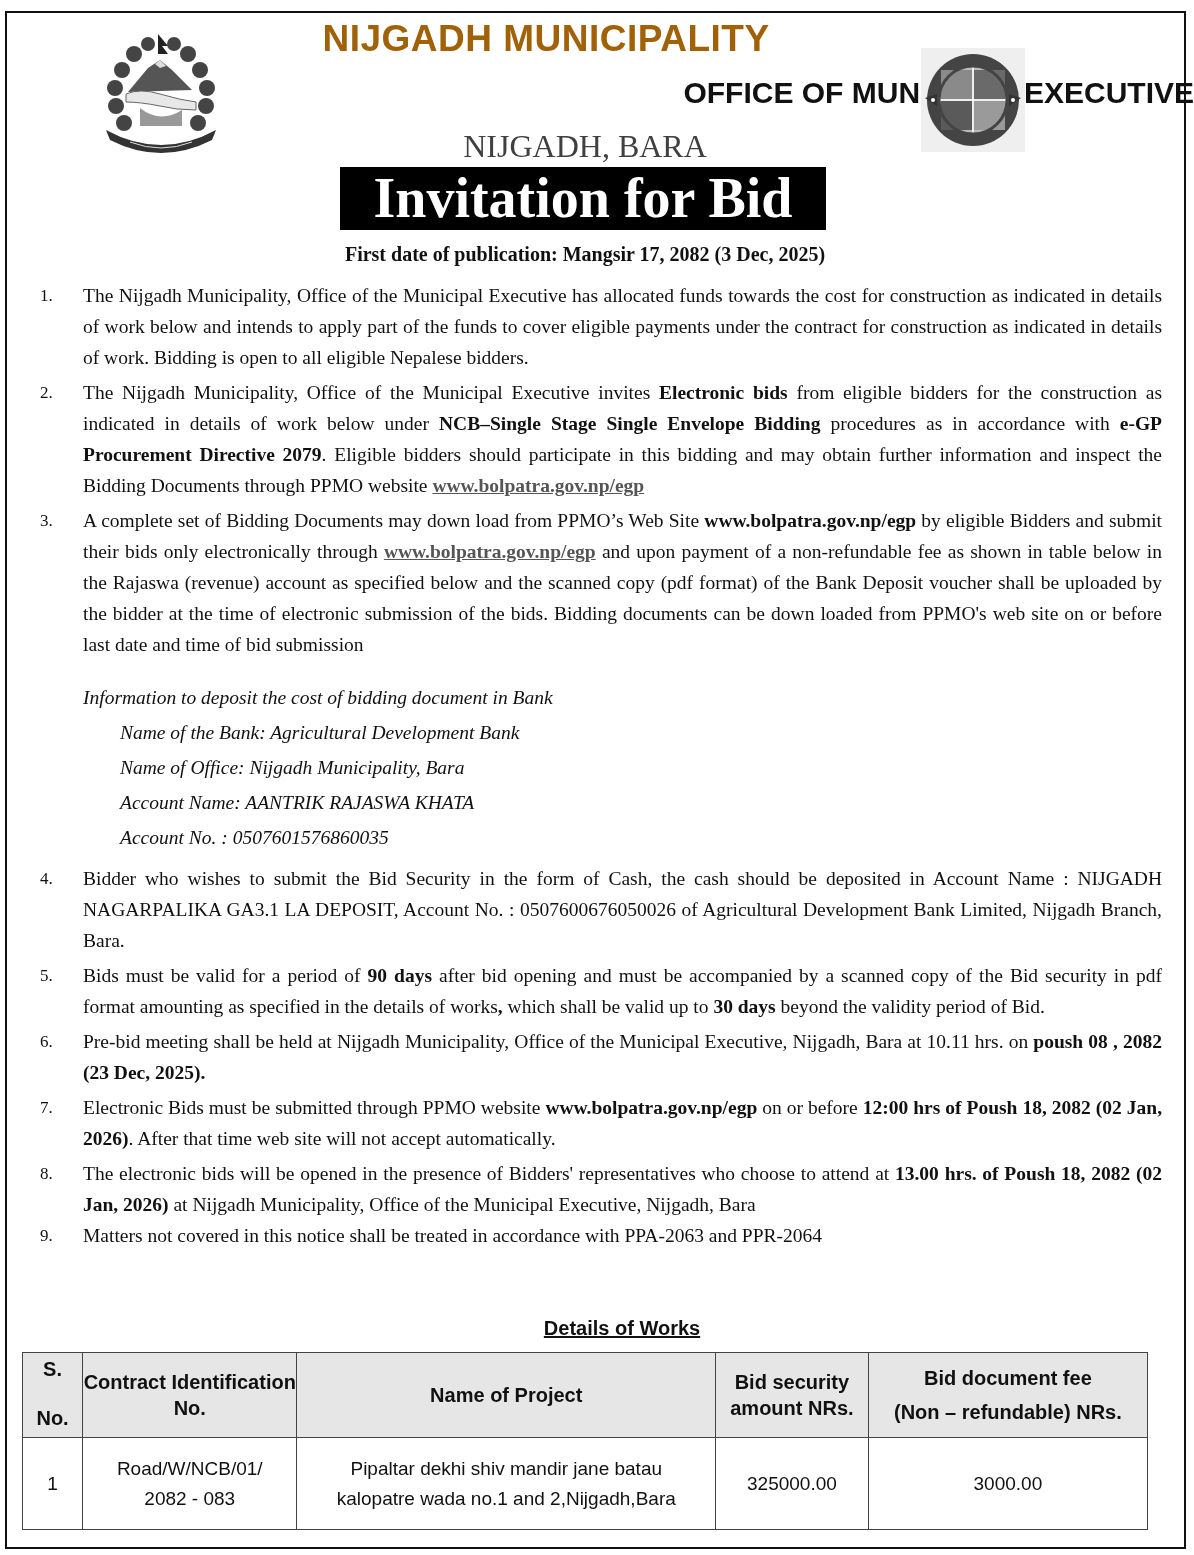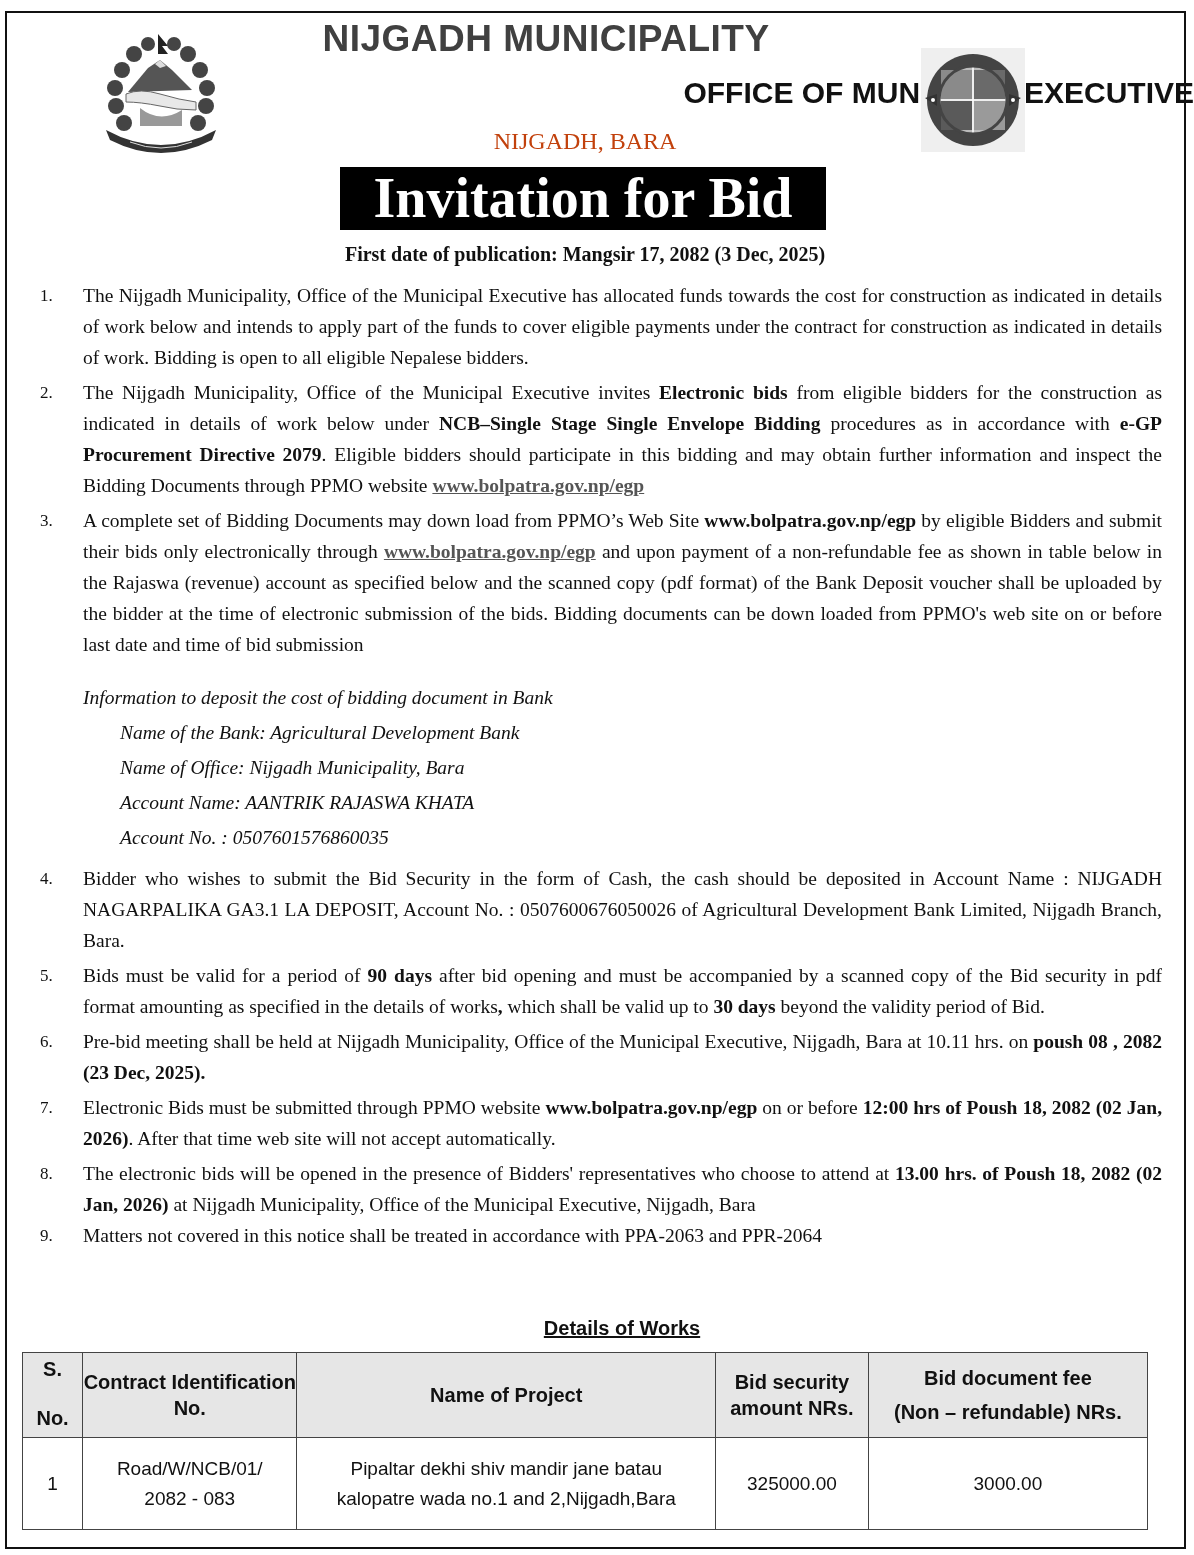--- a/index.html
+++ b/index.html
@@ -11,29 +11,29 @@
       border: 2px solid #111111; background: #fff;
     }
 
     
     .emblem-left { position: absolute; left: 100px; top: 30px; width: 122px; height: 130px; }
     .emblem-right { position: absolute; left: 921px; top: 48px; width: 104px; height: 104px; }
 
     .hdr-title {
       position: absolute; left: 0; width: 1092px; top: 18px; text-align: center;
       font-family: "Liberation Sans", sans-serif; font-weight: bold; font-size: 37px; letter-spacing: 0.5px;
-      color: #404040;
+      color: #a16207;
     }
     .hdr-sub {
       position: absolute; left: 0; width: 1194px; top: 76px; text-align: right;
       font-family: "Liberation Sans", sans-serif; font-weight: bold; font-size: 30px; color: #111;
     }
     .hdr-loc {
       position: absolute; left: 0; width: 1170px; top: 128px; text-align: center;
-      font-family: "Liberation Serif", serif; font-size: 24px; color: #c2410c;
+      font-family: "Liberation Serif", serif; font-size: 32px; color: #404040;
     }
     .bid-box {
       position: absolute; left: 340px; top: 167px; width: 486px; height: 63px;
       background: #000; color: #fff; text-align: center;
       font-family: "Liberation Serif", serif; font-weight: bold; font-size: 56px; line-height: 63px;
     }
     .pub-date {
       position: absolute; left: 0; width: 1170px; top: 243px; text-align: center;
       font-family: "Liberation Serif", serif; font-weight: bold; font-size: 20px;
     }

